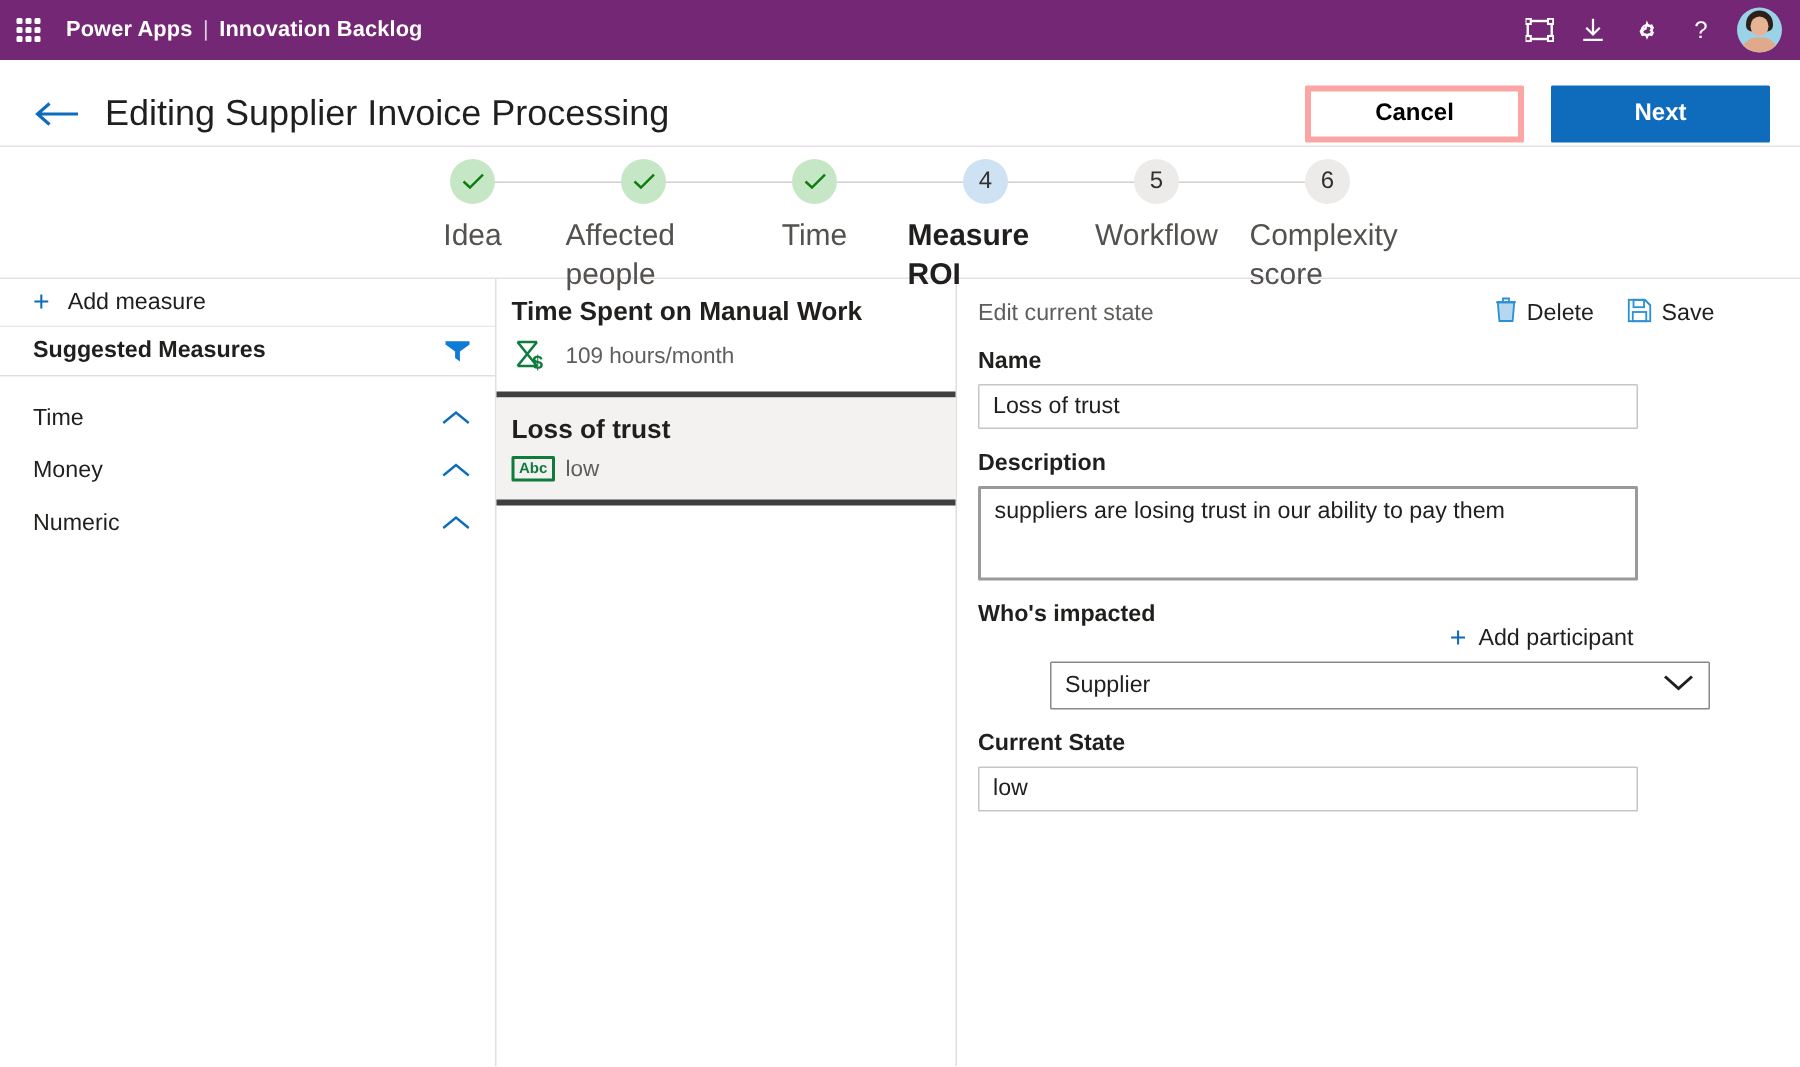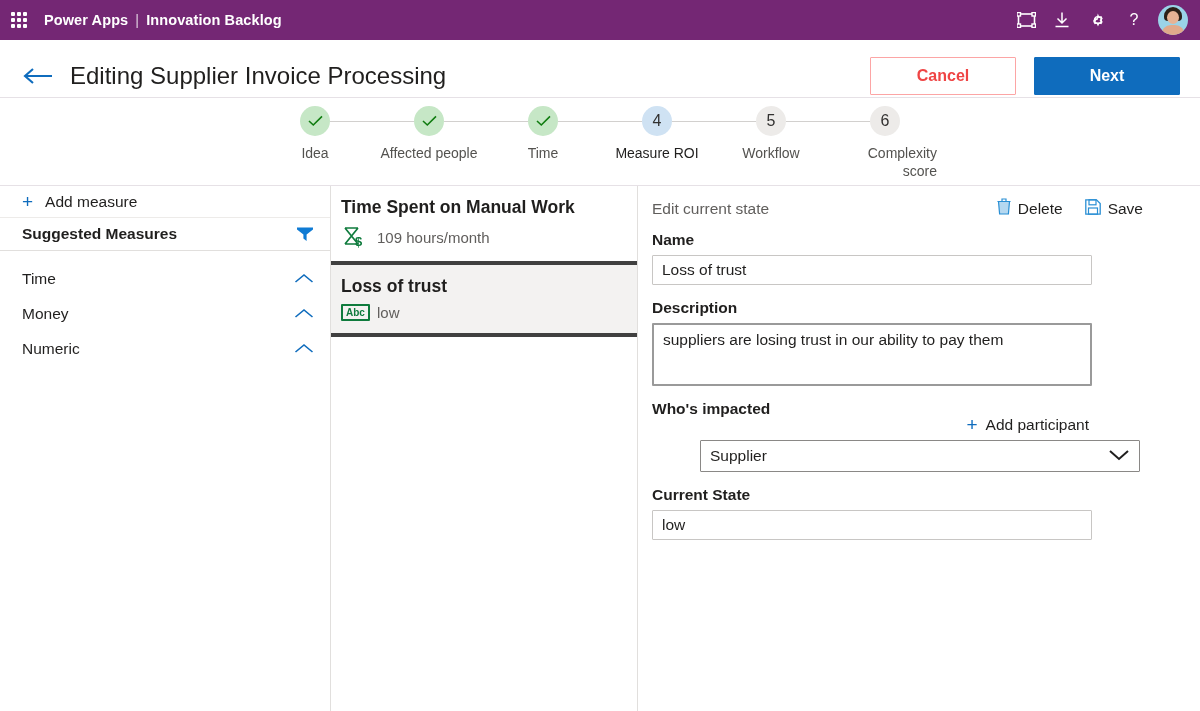--- a/index.html
+++ b/index.html
@@ -73,21 +73,21 @@
   }
   .cmd-spacer { flex: 1; }
   .btn {
     font-family: "Liberation Sans", sans-serif;
     font-size: 16px; font-weight: bold;
     height: 38px; min-width: 146px;
     display: flex; align-items: center; justify-content: center;
     cursor: pointer; border-radius: 1px;
   }
   .btn-cancel {
-    background: #ffffff; color: #ef4444; border: 1px solid #fca5a5;
+    background: #ffffff; color: #000000; border: 4px solid #fca5a5;
     margin-right: 18px;
   }
   .btn-next { background: #0f6cbd; color: #ffffff; border: 1px solid #0f6cbd; }
 
   
   .stepper {
     height: 88px; border-bottom: 1px solid #e6e1e6;
     display: flex; align-items: flex-start; justify-content: center;
     padding-top: 8px; background: #ffffff;
   }
@@ -95,25 +95,25 @@
   .step { width: 114px; display: flex; flex-direction: column; align-items: center; position: relative; }
   .step-circle {
     width: 30px; height: 30px; border-radius: 50%;
     display: flex; align-items: center; justify-content: center;
     font-size: 16px; color: #323130; z-index: 2; cursor: pointer;
     background: #edebe9;
   }
   .step.done .step-circle { background: #c6e7c6; }
   .step.active .step-circle { background: #cfe2f3; }
   .step-label {
-    margin-top: 9px; font-size: 14px; color: #53524f;
-    text-align: right; line-height: 1.28; max-width: 104px;
+    margin-top: 9px; font-size: 20px; color: #53524f;
+    text-align: left; line-height: 1.28; max-width: 104px;
     cursor: pointer;
   }
-  .step.active .step-label { color: #201f1e; font-weight: normal; }
+  .step.active .step-label { color: #201f1e; font-weight: bold; }
   .connector {
     position: absolute; top: 15px; height: 1px; background: #d2d0ce; z-index: 1;
   }
   .connector.left  { left: 0;  width: 42px; }
   .connector.right { right: 0; width: 42px; }
 
   
   .main { display: flex; height: 525px; }
 
   .col-left {

